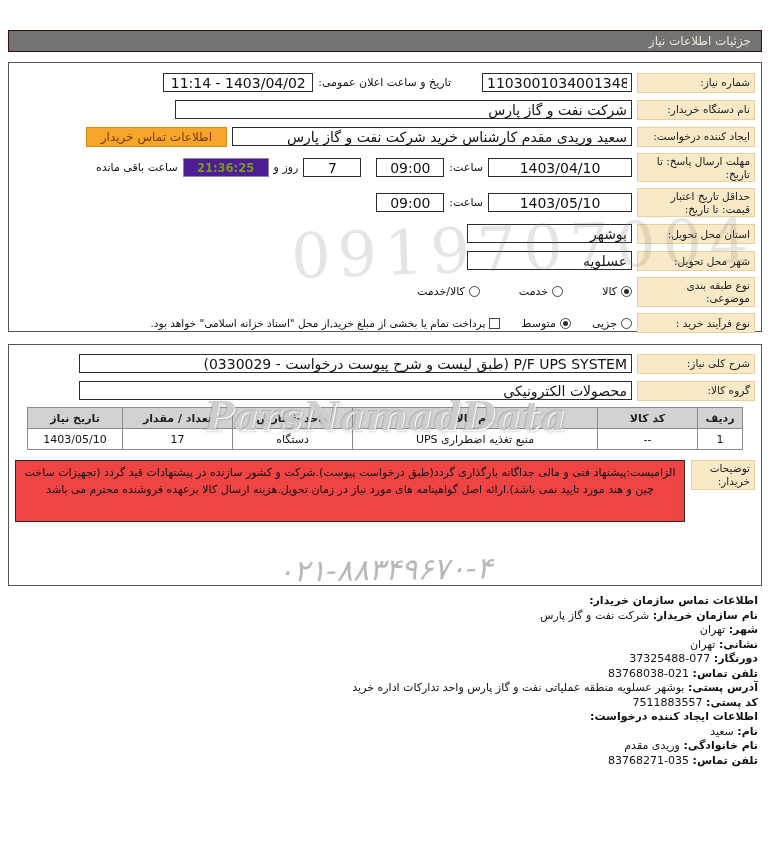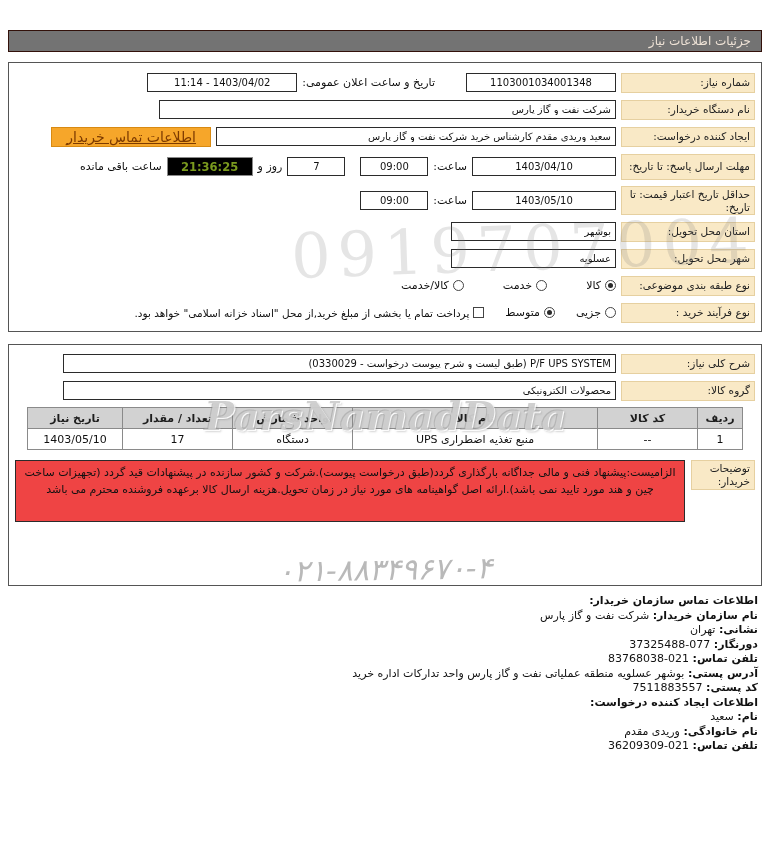--- a/index.html
+++ b/index.html
@@ -23,52 +23,52 @@
     position:absolute; right:8px; left:8px;
     border:1px solid #555; background:#fff;
   }
   .form-box { top:62px; height:270px; padding:9px 6px 4px 6px; }
   .need-box { top:344px; height:242px; padding:8px 6px 4px 6px; }
 
   .row { display:flex; align-items:center; gap:5px; margin-bottom:6px; min-height:21px; }
   .row.tall { min-height:27px; }
 
   .lbl {
-    width:134px; flex:none; min-height:20px;
+    width:118px; flex:none; min-height:20px;
     background:#f9e9c6; border:1px solid #e6d0a0;
     font-size:10.5px; line-height:1.2; color:#222;
     padding:1px 4px; display:flex; align-items:center;
   }
   .lbl.tall2 { min-height:26px; }
   .plain { font-size:11px; color:#111; white-space:nowrap; }
 
   .inp {
     border:1px solid #2b2b2b; background:#fff;
-    height:19px; font-size:10px; font-family:inherit;
+    height:19px; font-size:14px; font-family:inherit;
     padding:0 4px; color:#111;
   }
   .inp.center { text-align:center; }
   .inp.rtl { direction:rtl; text-align:right; }
 
   .w150 { width:150px; } .w144 { width:144px; } .w68 { width:68px; }
   .w58 { width:58px; } .w165 { width:165px; } .w400 { width:400px; }
   .w455 { width:457px; } .w553 { width:553px; }
 
   .mr10 { margin-right:10px; } .mr26 { margin-right:26px; }
 
   .countdown {
-    width:86px; height:19px; border:1px solid #8a8a8a; background:#000000;
+    width:86px; height:19px; border:1px solid #8a8a8a; background:#4c1d95;
     color:#7a9a1e; font-weight:bold; font-size:11.5px;
     display:flex; align-items:center; justify-content:center;
     direction:ltr;
   }
   .contact-btn {
     background:#f6a62a; border:1px solid #d88a12; color:#7c3a00;
-    font-size:14px; font-family:inherit; height:20px; padding:0 14px;
-    cursor:pointer; white-space:nowrap;text-decoration:underline;
+    font-size:12px; font-family:inherit; height:20px; padding:0 14px;
+    cursor:pointer; white-space:nowrap;
   }
 
   .opt { display:inline-flex; align-items:center; gap:4px; margin-left:34px; }
   .opt-sm { margin-left:16px; }
   .radio {
     width:11px; height:11px; border-radius:50%;
     border:1px solid #444; background:#fff; position:relative; flex:none;
   }
   .radio.sel::after {
     content:""; position:absolute; inset:2px; border-radius:50%; background:#2a2a2a;
@@ -267,20 +267,24 @@
 </div>
 
 <div class="contact">
   <div class="c-line c-hdr">اطلاعات تماس سازمان خریدار:</div>
 
   <div class="c-line">
     <span class="c-lab">نام سازمان خریدار:</span>
     <span class="c-val">شرکت نفت و گاز پارس</span>
   </div>
   <div class="c-line">
+    <span class="c-lab">شهر:</span>
+    <span class="c-val">تهران</span>
+  </div>
+  <div class="c-line">
     <span class="c-lab">نشانی:</span>
     <span class="c-val">تهران</span>
   </div>
   <div class="c-line">
     <span class="c-lab">دورنگار:</span>
     <span class="c-val">077-37325488</span>
   </div>
   <div class="c-line">
     <span class="c-lab">تلفن تماس:</span>
     <span class="c-val">021-83768038</span>
@@ -299,19 +303,19 @@
   <div class="c-line">
     <span class="c-lab">نام:</span>
     <span class="c-val">سعید</span>
   </div>
   <div class="c-line">
     <span class="c-lab">نام خانوادگی:</span>
     <span class="c-val">وریدی مقدم</span>
   </div>
   <div class="c-line">
     <span class="c-lab">تلفن تماس:</span>
-    <span class="c-val">021-36209309</span>
+    <span class="c-val">035-83768271</span>
   </div>
 </div>
 
 <div class="wm wm-digits">0919707004</div>
 <div class="wm wm-brand">ParsNamadData</div>
 <div class="wm wm-phone">۰۲۱-۸۸۳۴۹۶۷۰-۴</div>
 
 </body></html>

